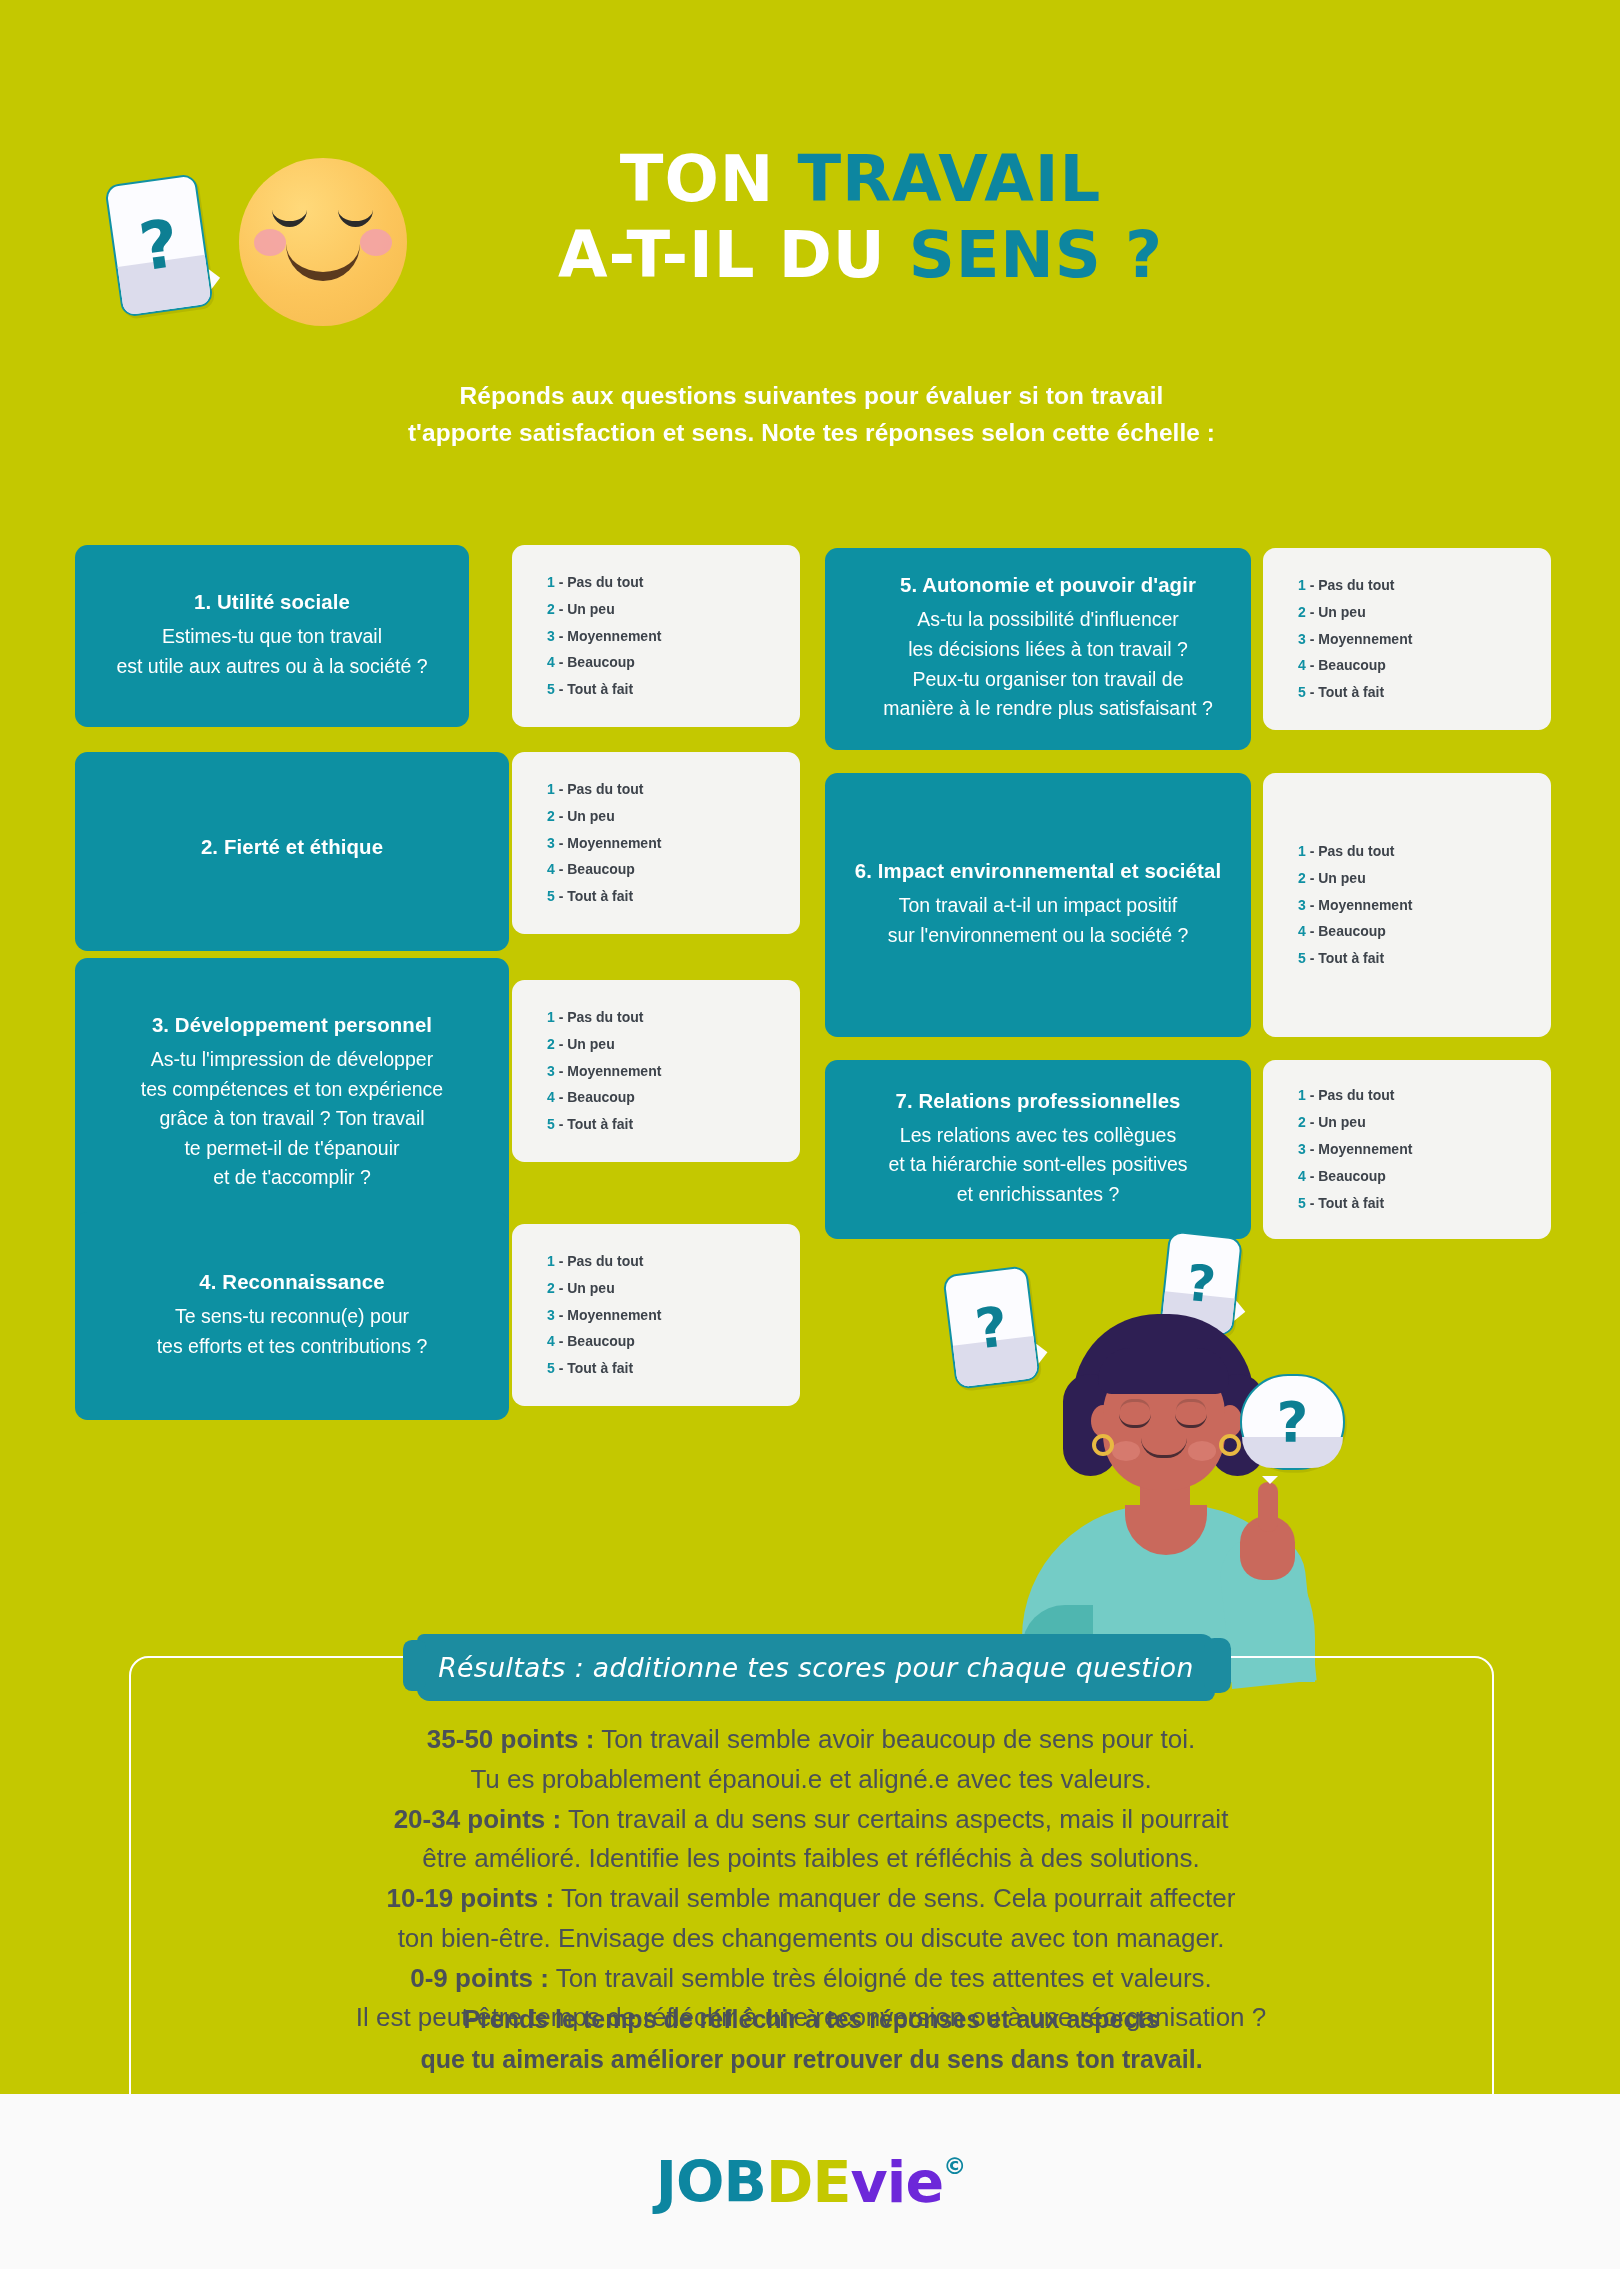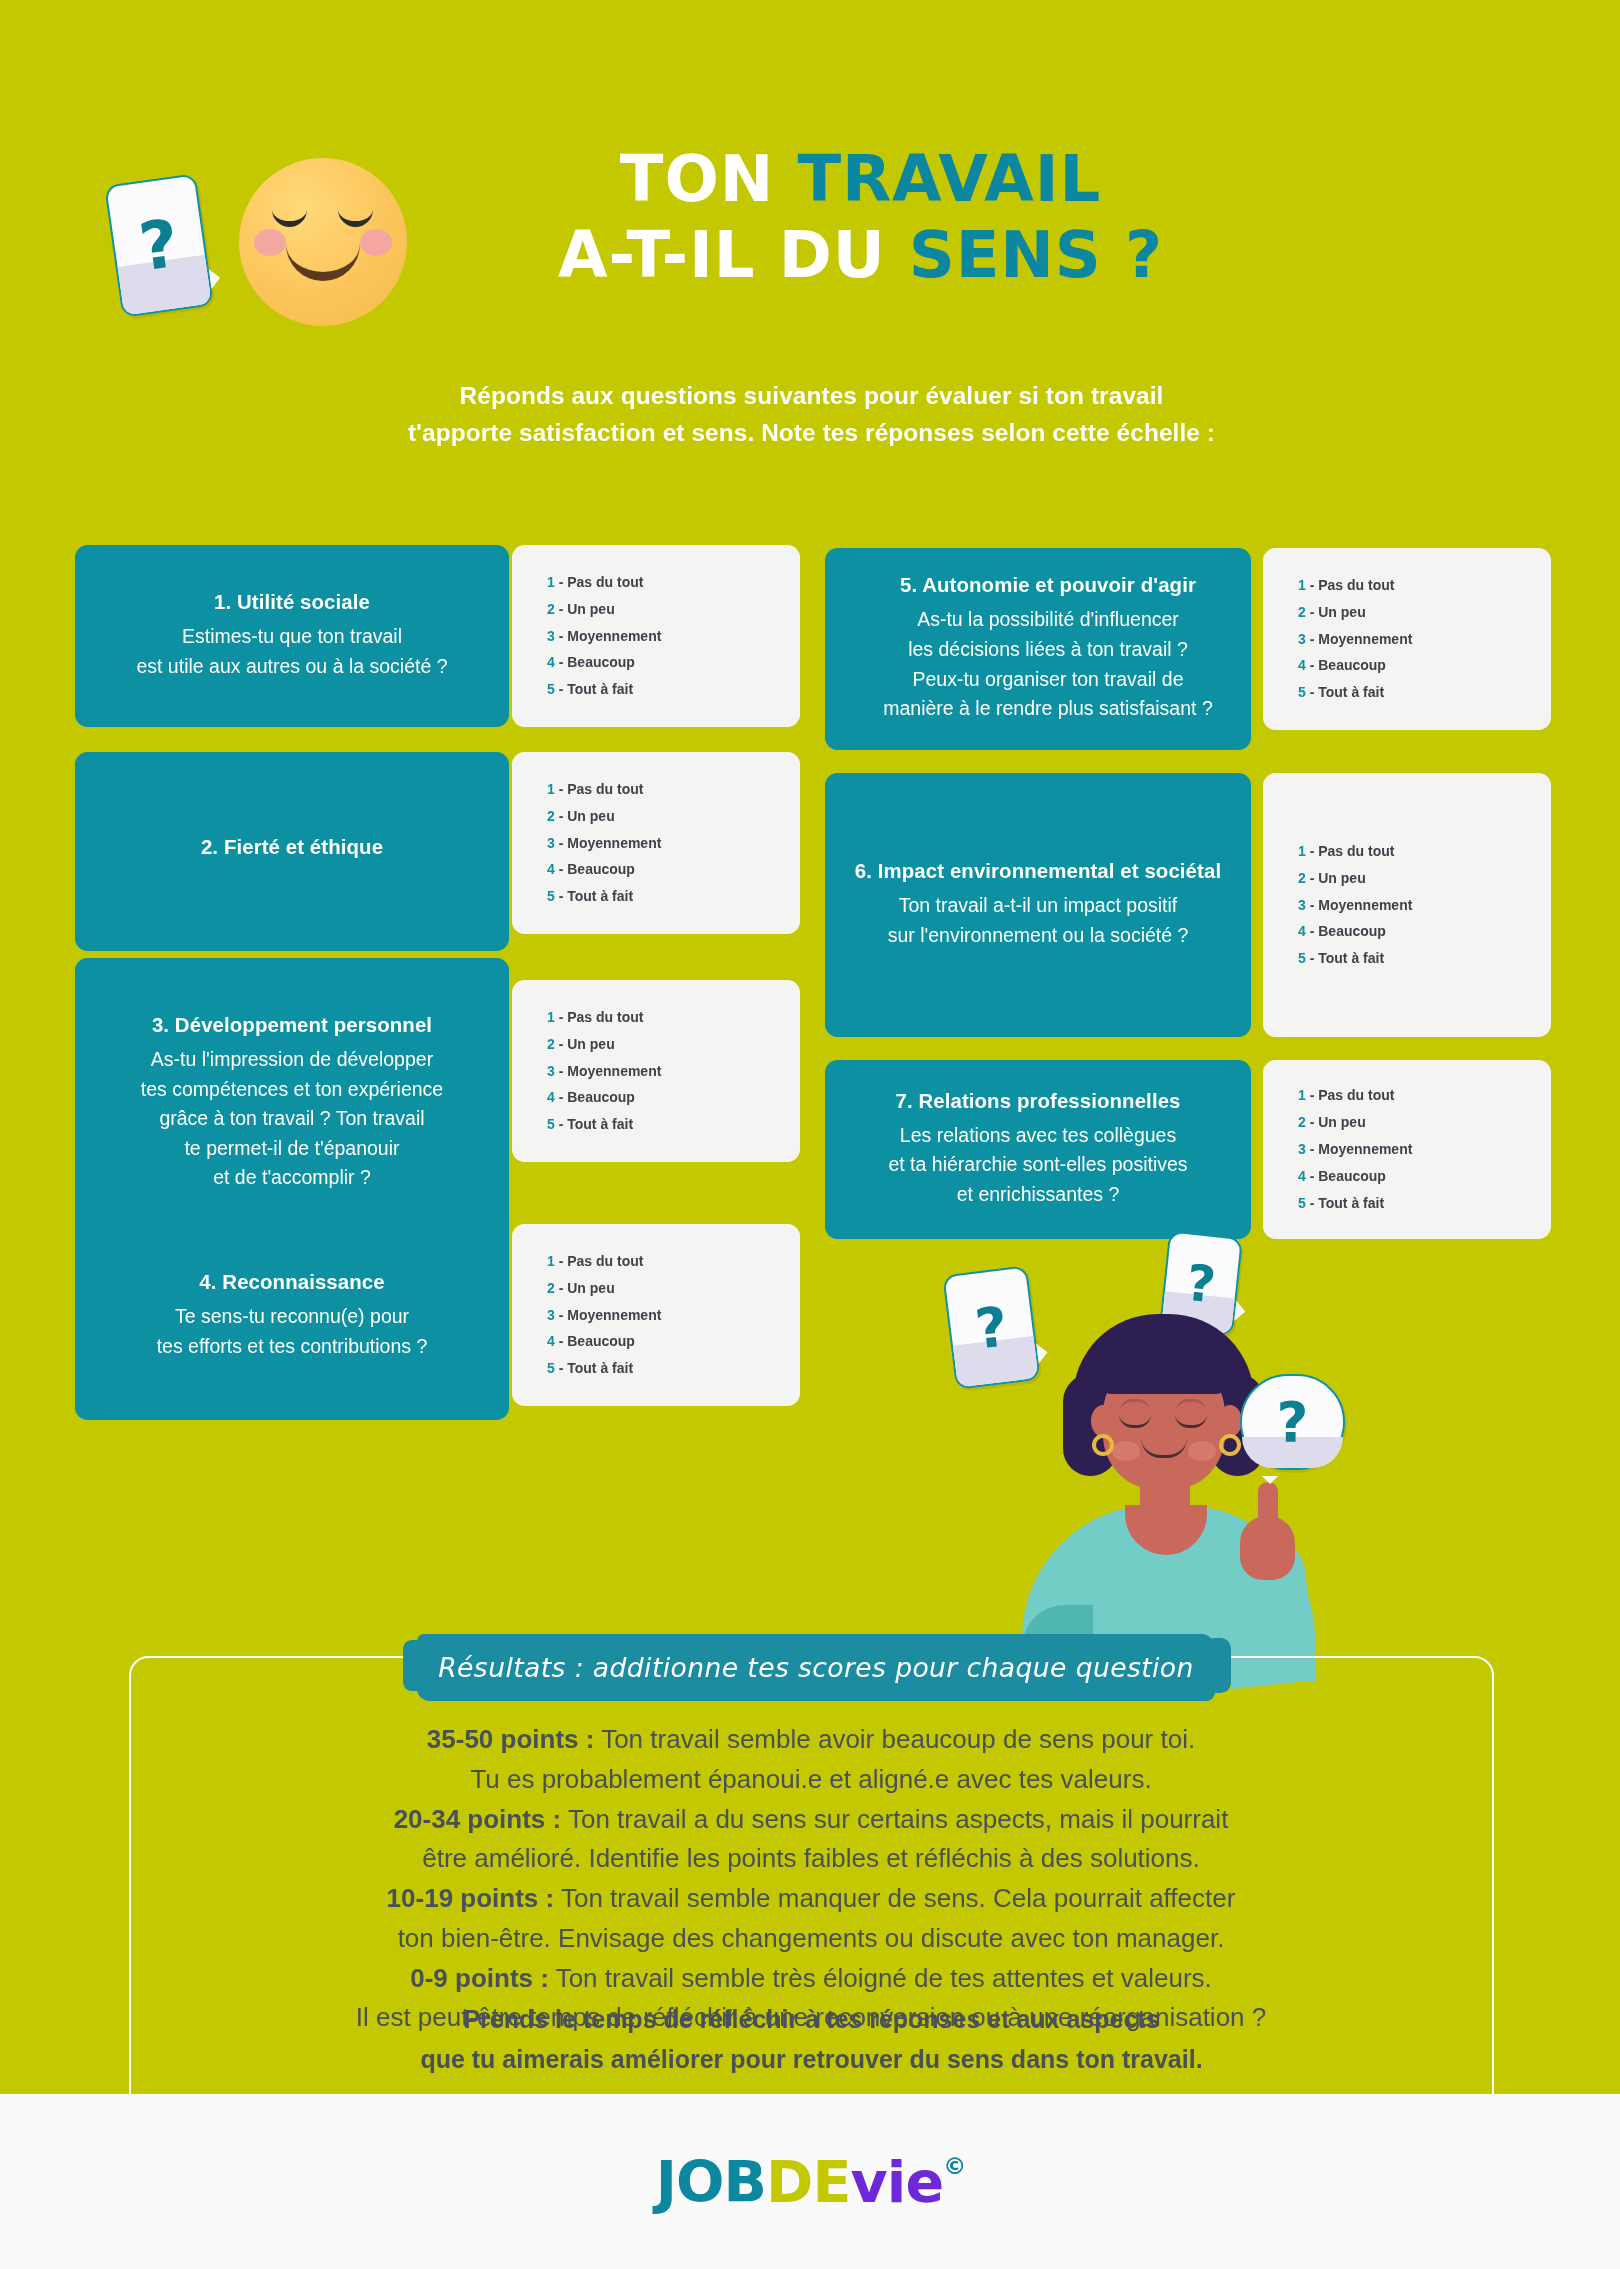--- a/index.html
+++ b/index.html
@@ -180,21 +180,21 @@
     <div class="title-line">
       <span class="t-white">A-T-IL DU </span><span class="t-teal">SENS ?</span>
     </div>
   </div>
 
   <div id="subtitle">
     <div>Réponds aux questions suivantes pour évaluer si ton travail</div>
     <div>t'apporte satisfaction et sens. Note tes réponses selon cette échelle :</div>
   </div>
 
-  <div class="qcard" style="left:75px; top:545px; width:434px; height:182px;">
+  <div class="qcard" style="left:75px; top:545px; width:394px; height:182px;">
     <div class="q-title">1. Utilité sociale</div>
     <div class="q-body">
       <div>Estimes-tu que ton travail</div>
       <div>est utile aux autres ou à la société ?</div>
     </div>
   </div>
   <div class="scard" style="left:512px; top:545px; width:288px; height:182px;">
     <div class="s-row"><span class="num">1</span> <span>-</span> <span>Pas du tout</span></div>
     <div class="s-row"><span class="num">2</span> <span>-</span> <span>Un peu</span></div>
     <div class="s-row"><span class="num">3</span> <span>-</span> <span>Moyennement</span></div>

